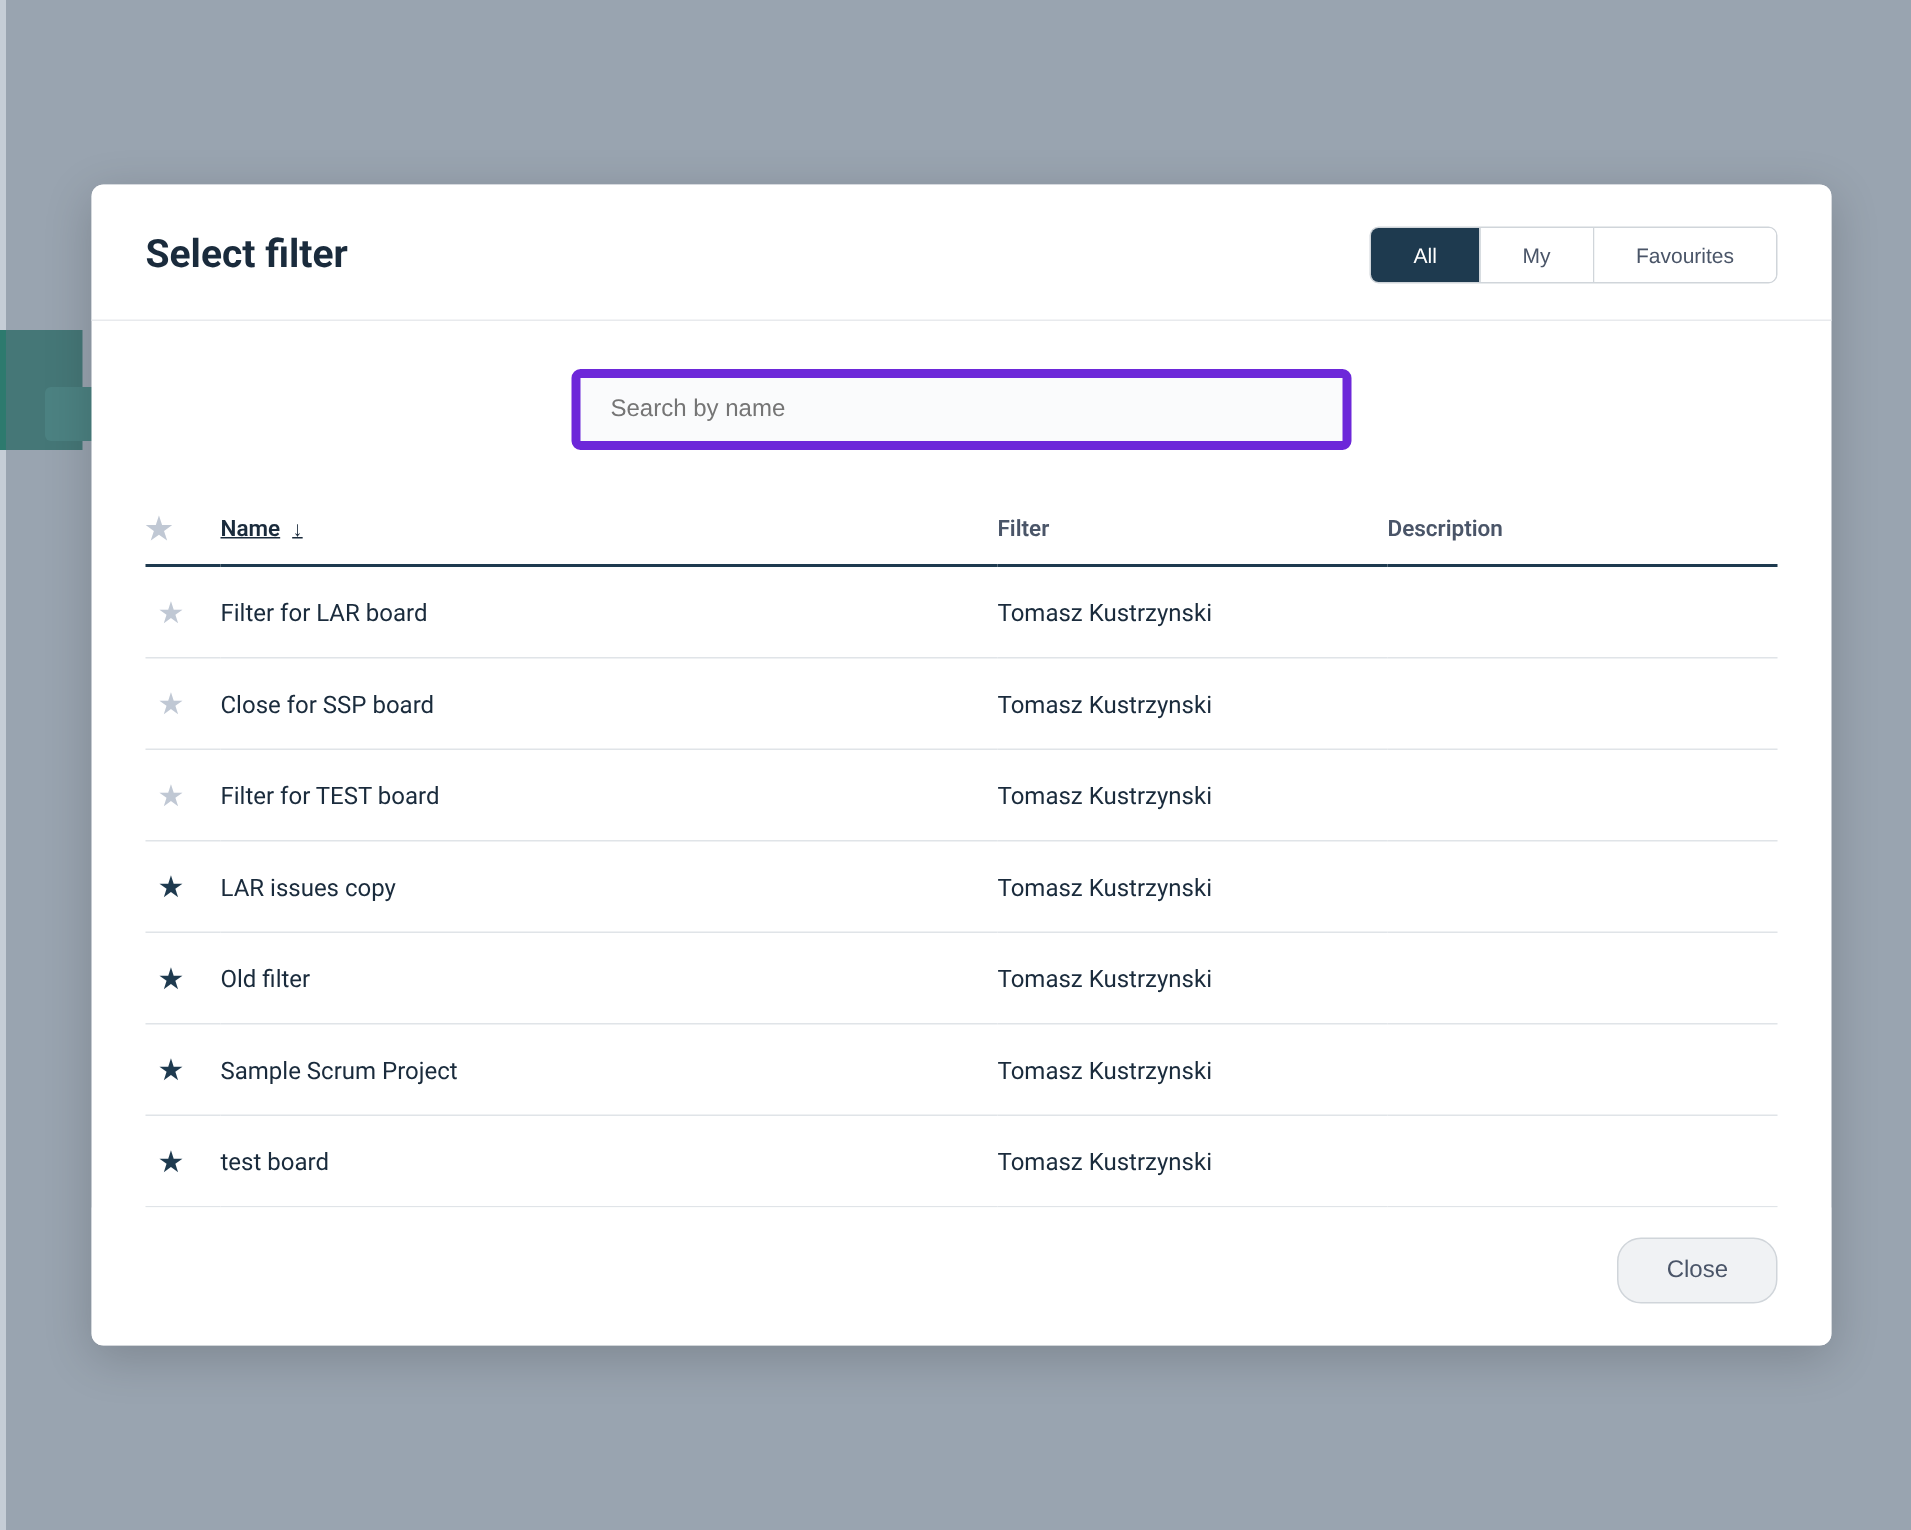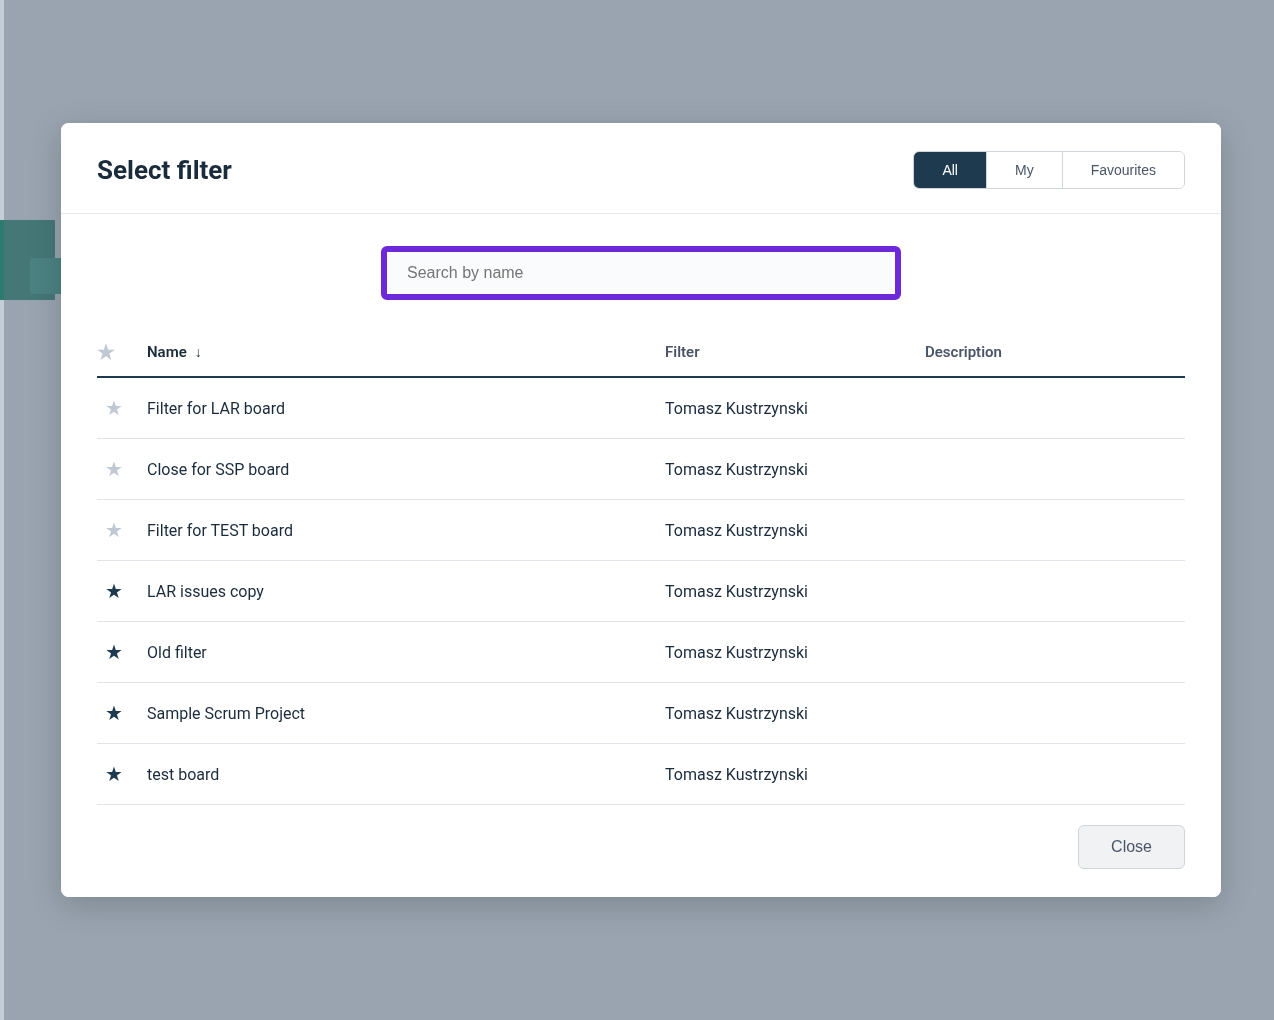--- a/index.html
+++ b/index.html
@@ -175,20 +175,21 @@
 
     .th-name {
       color: #1a2b3c !important;
       padding-left: 0 !important;
     }
 
     .th-name-inner {
       display: flex;
       align-items: center;
       gap: 8px;
+      text-decoration: underline;
     }
 
     .sort-arrow {
       font-size: 14px;
       color: #1a2b3c;
     }
 
     .filter-table tbody tr {
       border-bottom: 1px solid #e0e4e8;
     }
@@ -239,21 +240,21 @@
       background: #ffffff;
     }
 
     .close-button {
       padding: 12px 32px;
       font-size: 16px;
       font-weight: 500;
       color: #4a5568;
       background: #f0f2f4;
       border: 1px solid #d0d5da;
-      border-radius: 6px;
+      border-radius: 16px;
       cursor: pointer;
       transition: background 0.15s;
     }
   </style>
 </head>
 <body>
 
 <div class="background-content">
   <div class="bg-green-bar"></div>
   <div class="bg-green-toggle"></div>

